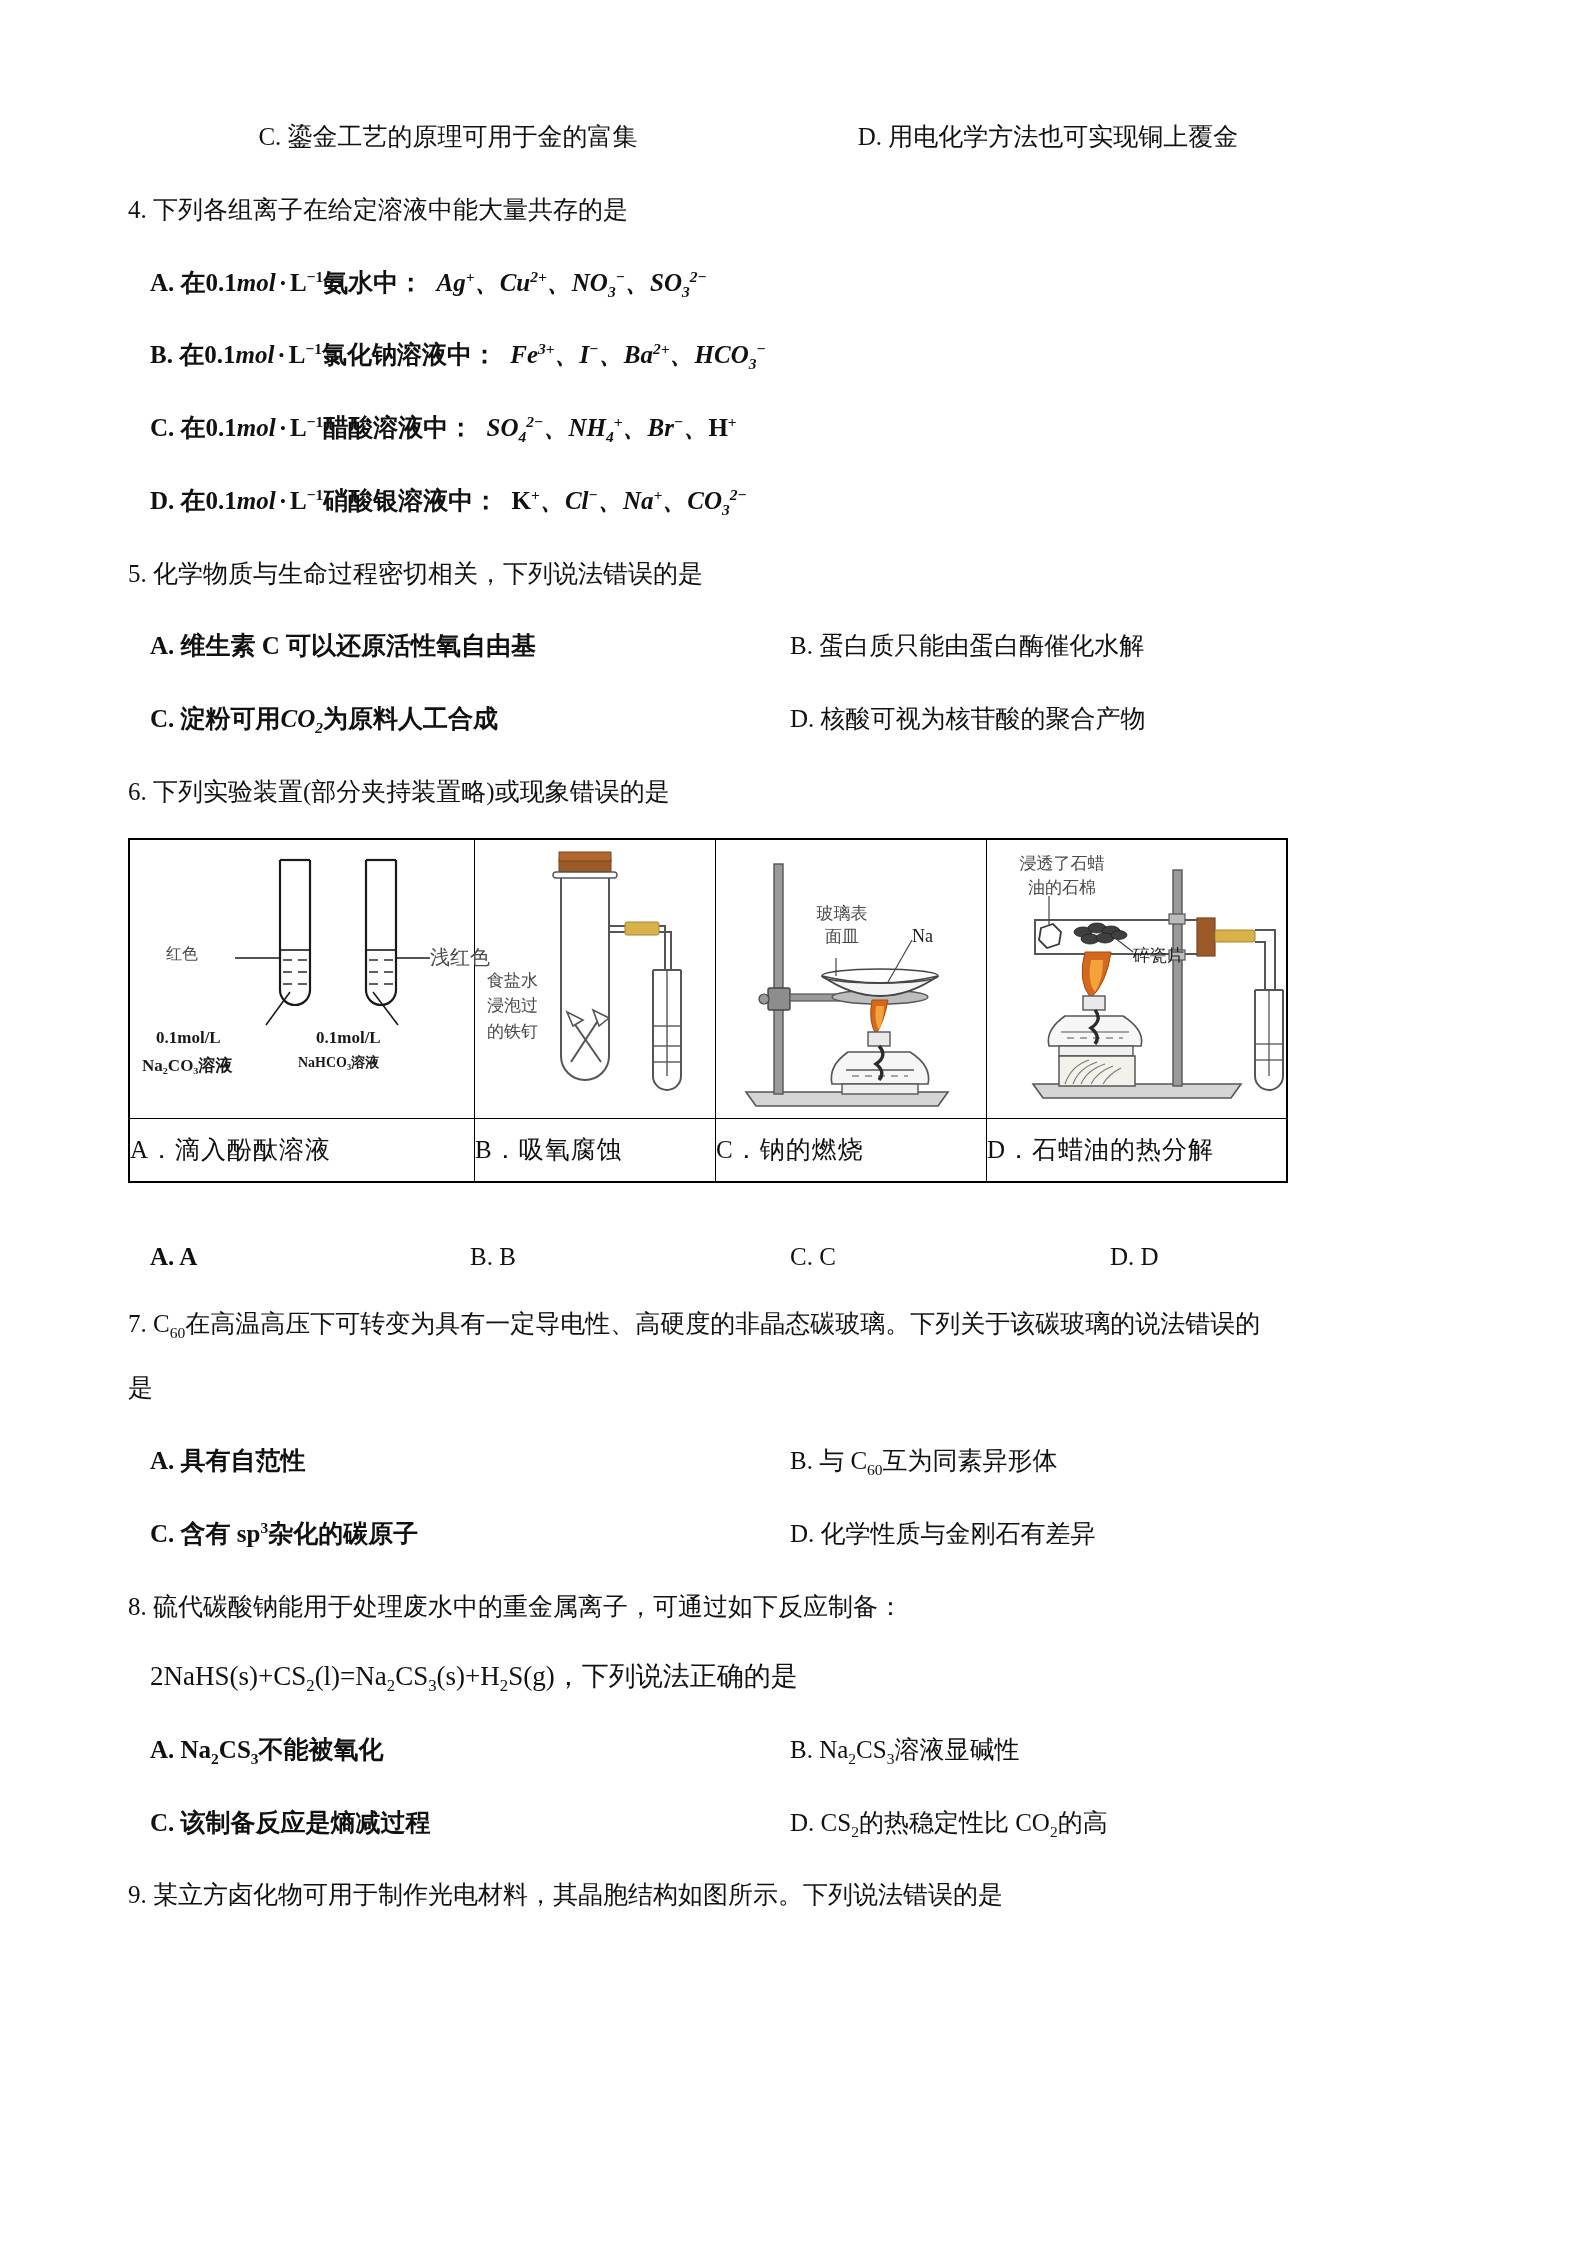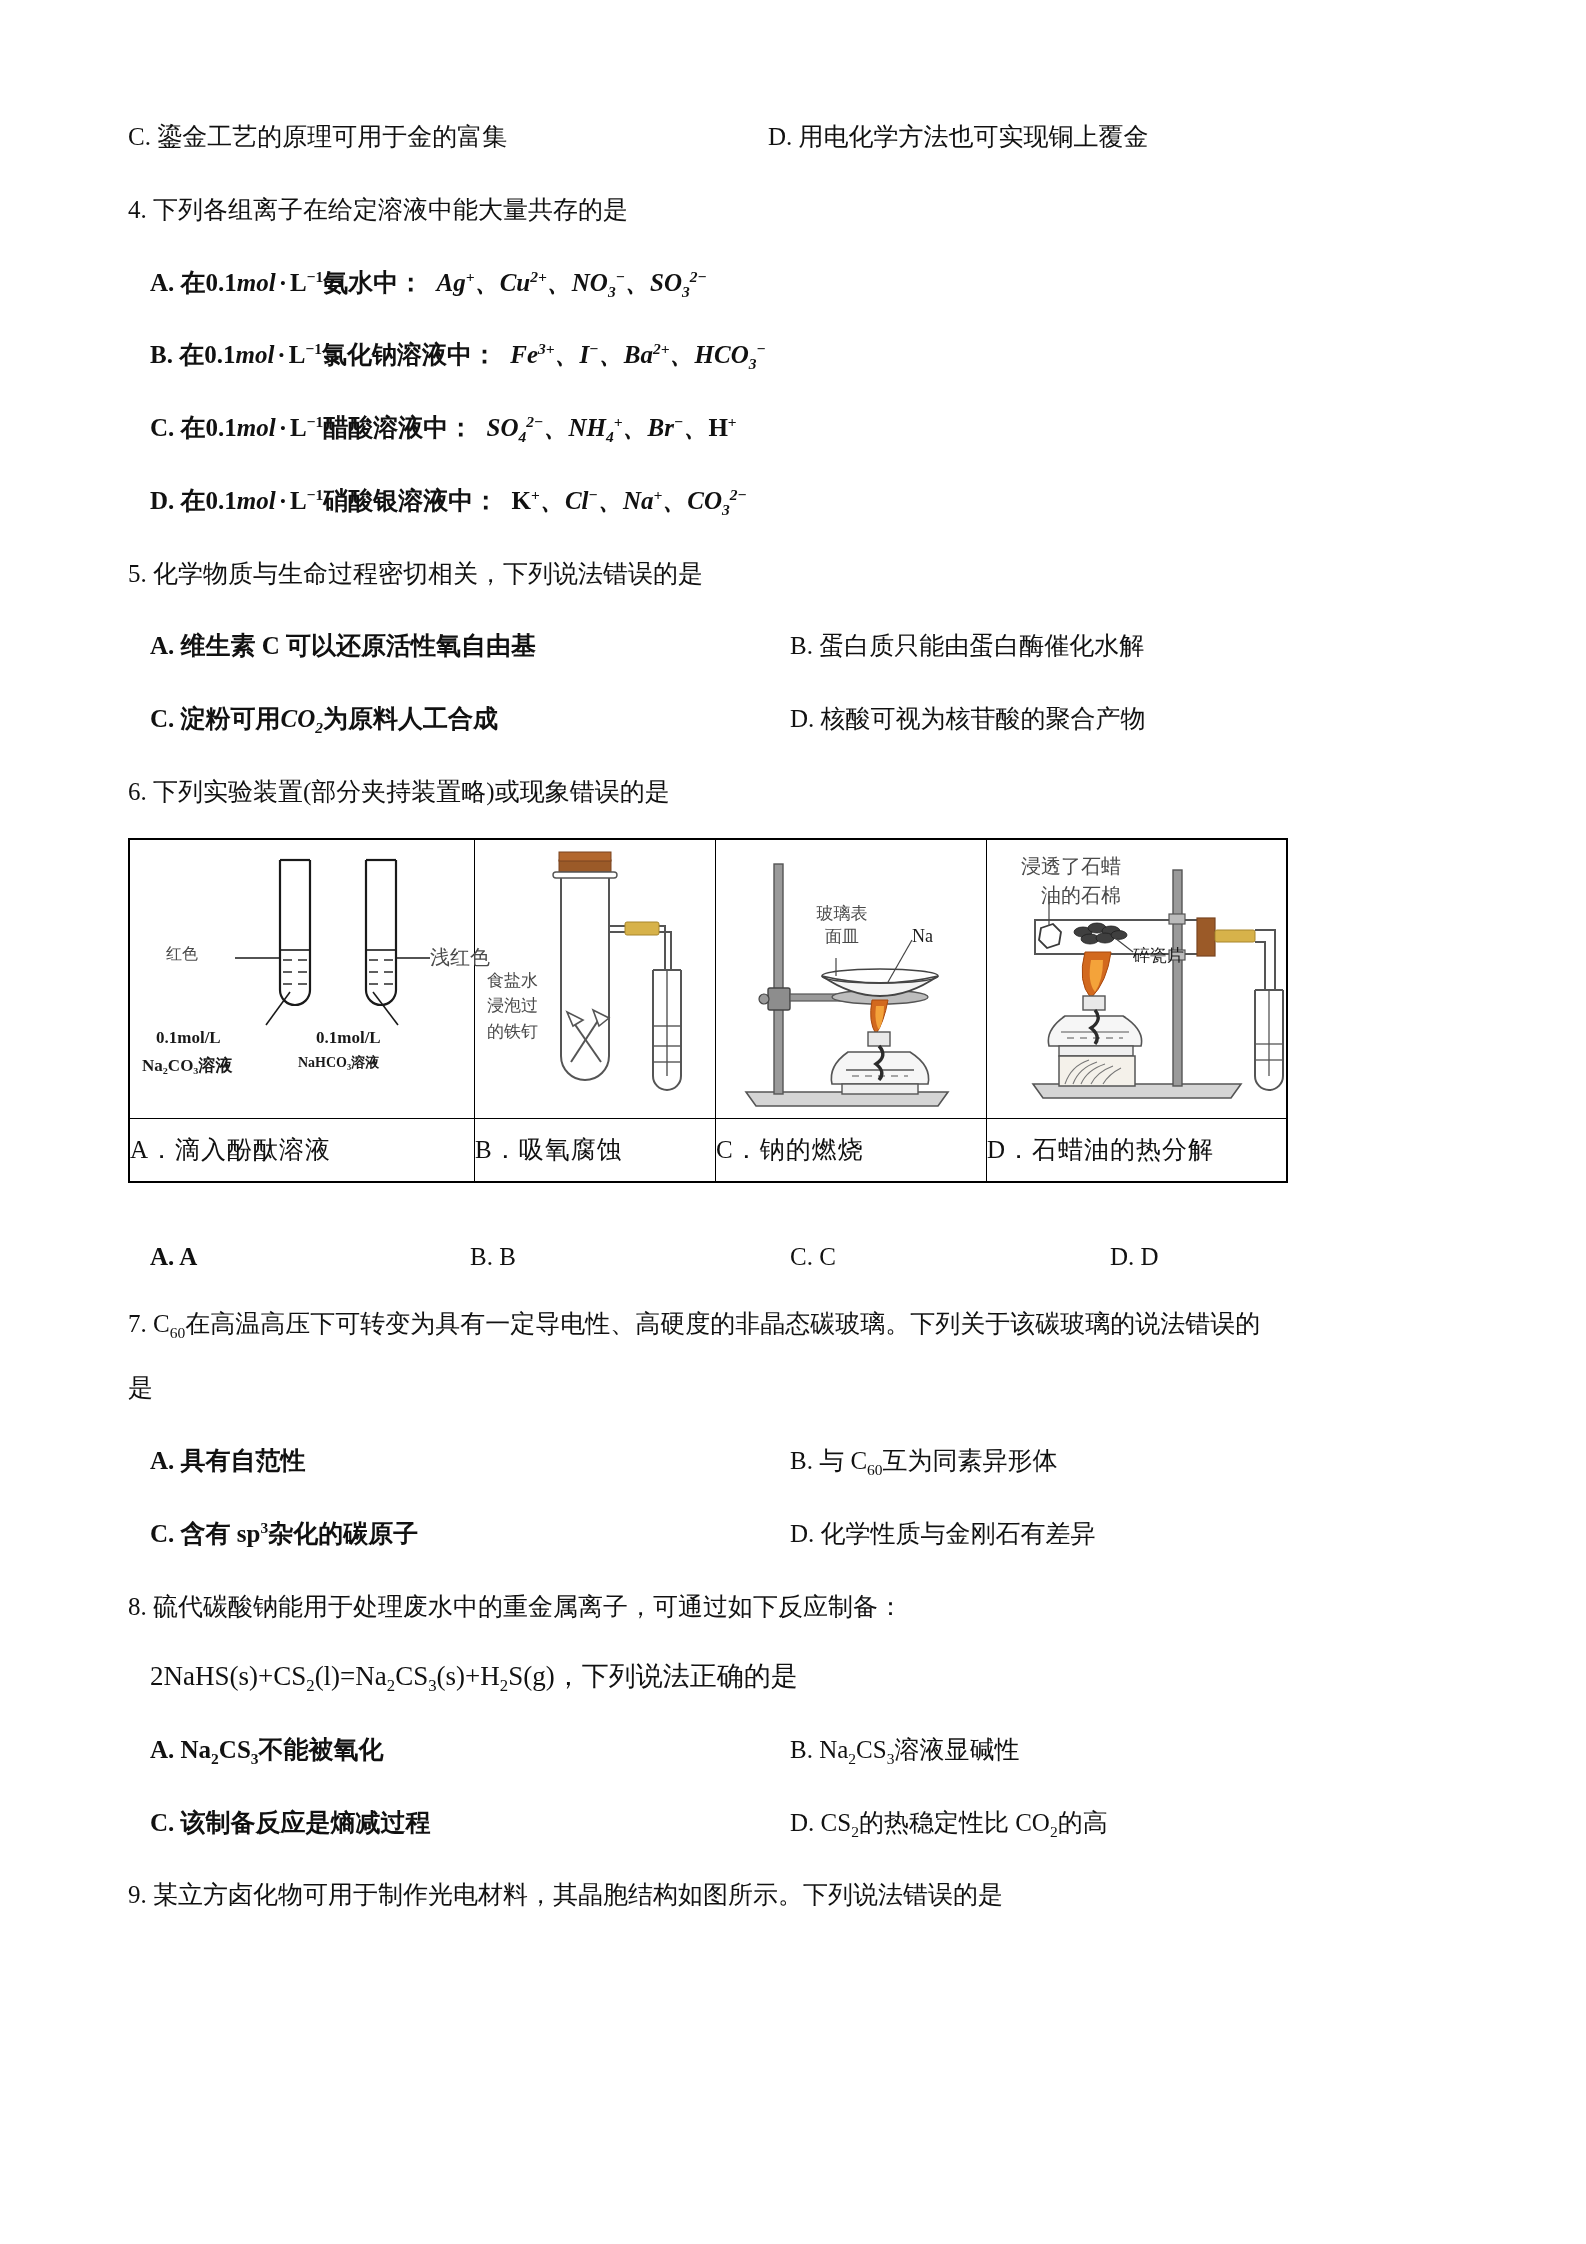--- a/index.html
+++ b/index.html
@@ -52,21 +52,21 @@
   .choice-row .c:nth-child(3){width:320px;}
 
   .eqline{font-size:27px;margin-top:30px;padding-left:22px;line-height:1.5;color:#111;}
 </style>
 </head>
 <body>
 
 <div class="page">
   <div class="content">
 
-    <div class="opt-row" style="margin-top:0;">
+    <div class="opt-row" style="margin-top:0;text-align:center;">
       <div class="opt left">C. 鎏金工艺的原理可用于金的富集</div>
       <div class="opt right">D. 用电化学方法也可实现铜上覆金</div>
     </div>
 
     <div class="q-stem">
       <span>4.</span>
       <span>下列各组离子在给定溶液中能大量共存的是</span>
     </div>
 
     <div class="q-stem indent">
@@ -280,21 +280,21 @@
               <rect x="72" y="216" width="76" height="30" fill="#f4f1ea" stroke="#555" stroke-width="1.5"></rect>
               <path d="M78 244 Q84 226 102 220" fill="none" stroke="#777" stroke-width="1.1"></path>
               <path d="M86 244 Q92 228 110 222" fill="none" stroke="#777" stroke-width="1.1"></path>
               <path d="M94 244 Q100 230 118 224" fill="none" stroke="#777" stroke-width="1.1"></path>
               <path d="M104 244 Q110 232 126 226" fill="none" stroke="#777" stroke-width="1.1"></path>
               <path d="M116 244 Q122 234 134 228" fill="none" stroke="#777" stroke-width="1.1"></path>
 
               <line x1="62" y1="56" x2="62" y2="86" stroke="#444" stroke-width="1.2"></line>
               <line x1="128" y1="98" x2="146" y2="112" stroke="#444" stroke-width="1.2"></line>
             </svg>
-            <div style="position:absolute;left:16px;top:12px;font-size:20px;color:#4a4a4a;line-height:1.45;text-align:right;width:118px;">
+            <div style="position:absolute;left:16px;top:12px;font-size:17px;color:#4a4a4a;line-height:1.45;text-align:center;width:118px;">
               <div>浸透了石蜡</div>
               <div>油的石棉</div>
             </div>
             <div style="position:absolute;left:146px;top:104px;font-size:17px;color:#1a1a1a;white-space:nowrap;">碎瓷片</div>
           </div>
         </td>
       </tr>
 
       <tr>
         <td class="cell-label">A．滴入酚酞溶液</td>

